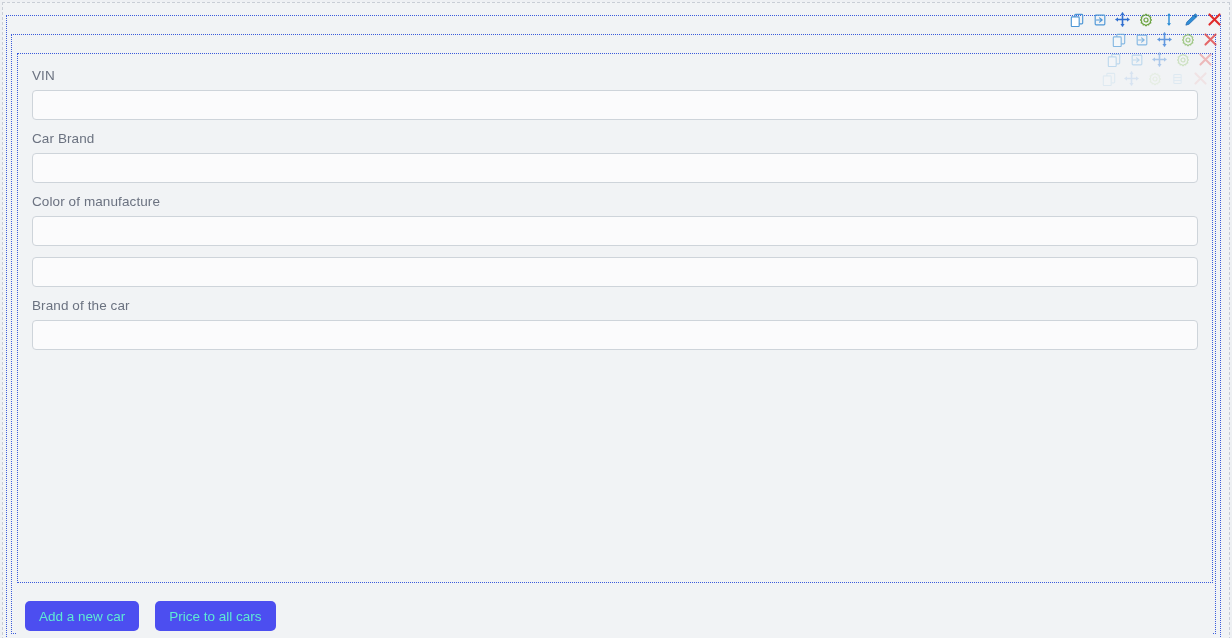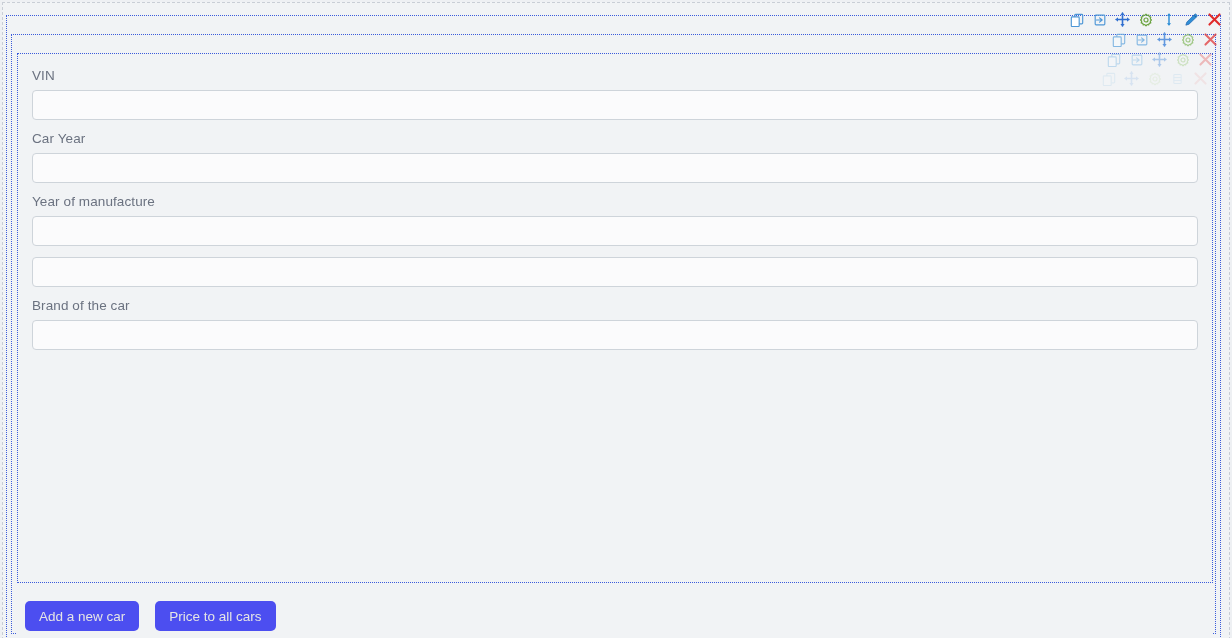--- a/index.html
+++ b/index.html
@@ -131,21 +131,21 @@
   }
   .btn {
     display: inline-flex;
     align-items: center;
     justify-content: center;
     height: 30px;
     padding: 0 14px;
     border: none;
     border-radius: 5px;
     background: #4c4ef0;
-    color: #e5e5e5;
+    color: #5eead4;
     font-size: 13.5px;
     font-family: "Liberation Sans", "DejaVu Sans", sans-serif;
     cursor: pointer;
     white-space: nowrap;
   }
 
   
   .bottom-strip {
     position: absolute;
     left: 0;
@@ -164,25 +164,25 @@
     <div class="region-level2">
       <div class="region-level3">
 
         <div class="region-form">
           <div id="fields-host">
               <div class="field">
                 <label class="field-label">VIN</label>
                 <input type="text" class="field-input" placeholder="" style="">
               </div>
               <div class="field">
-                <label class="field-label">Car Year</label>
-                <input type="text" class="field-input" placeholder="" style="">
-              </div>
-              <div class="field">
-                <label class="field-label">Year of manufacture</label>
+                <label class="field-label">Car Brand</label>
+                <input type="text" class="field-input" placeholder="" style="">
+              </div>
+              <div class="field">
+                <label class="field-label">Color of manufacture</label>
                 <input type="text" class="field-input" placeholder="" style="">
               </div>
               <div class="field">
                 <input type="text" class="field-input" placeholder="" style="">
               </div>
               <div class="field">
                 <label class="field-label">Brand of the car</label>
                 <input type="text" class="field-input" placeholder="" style="">
               </div>
             </div>

